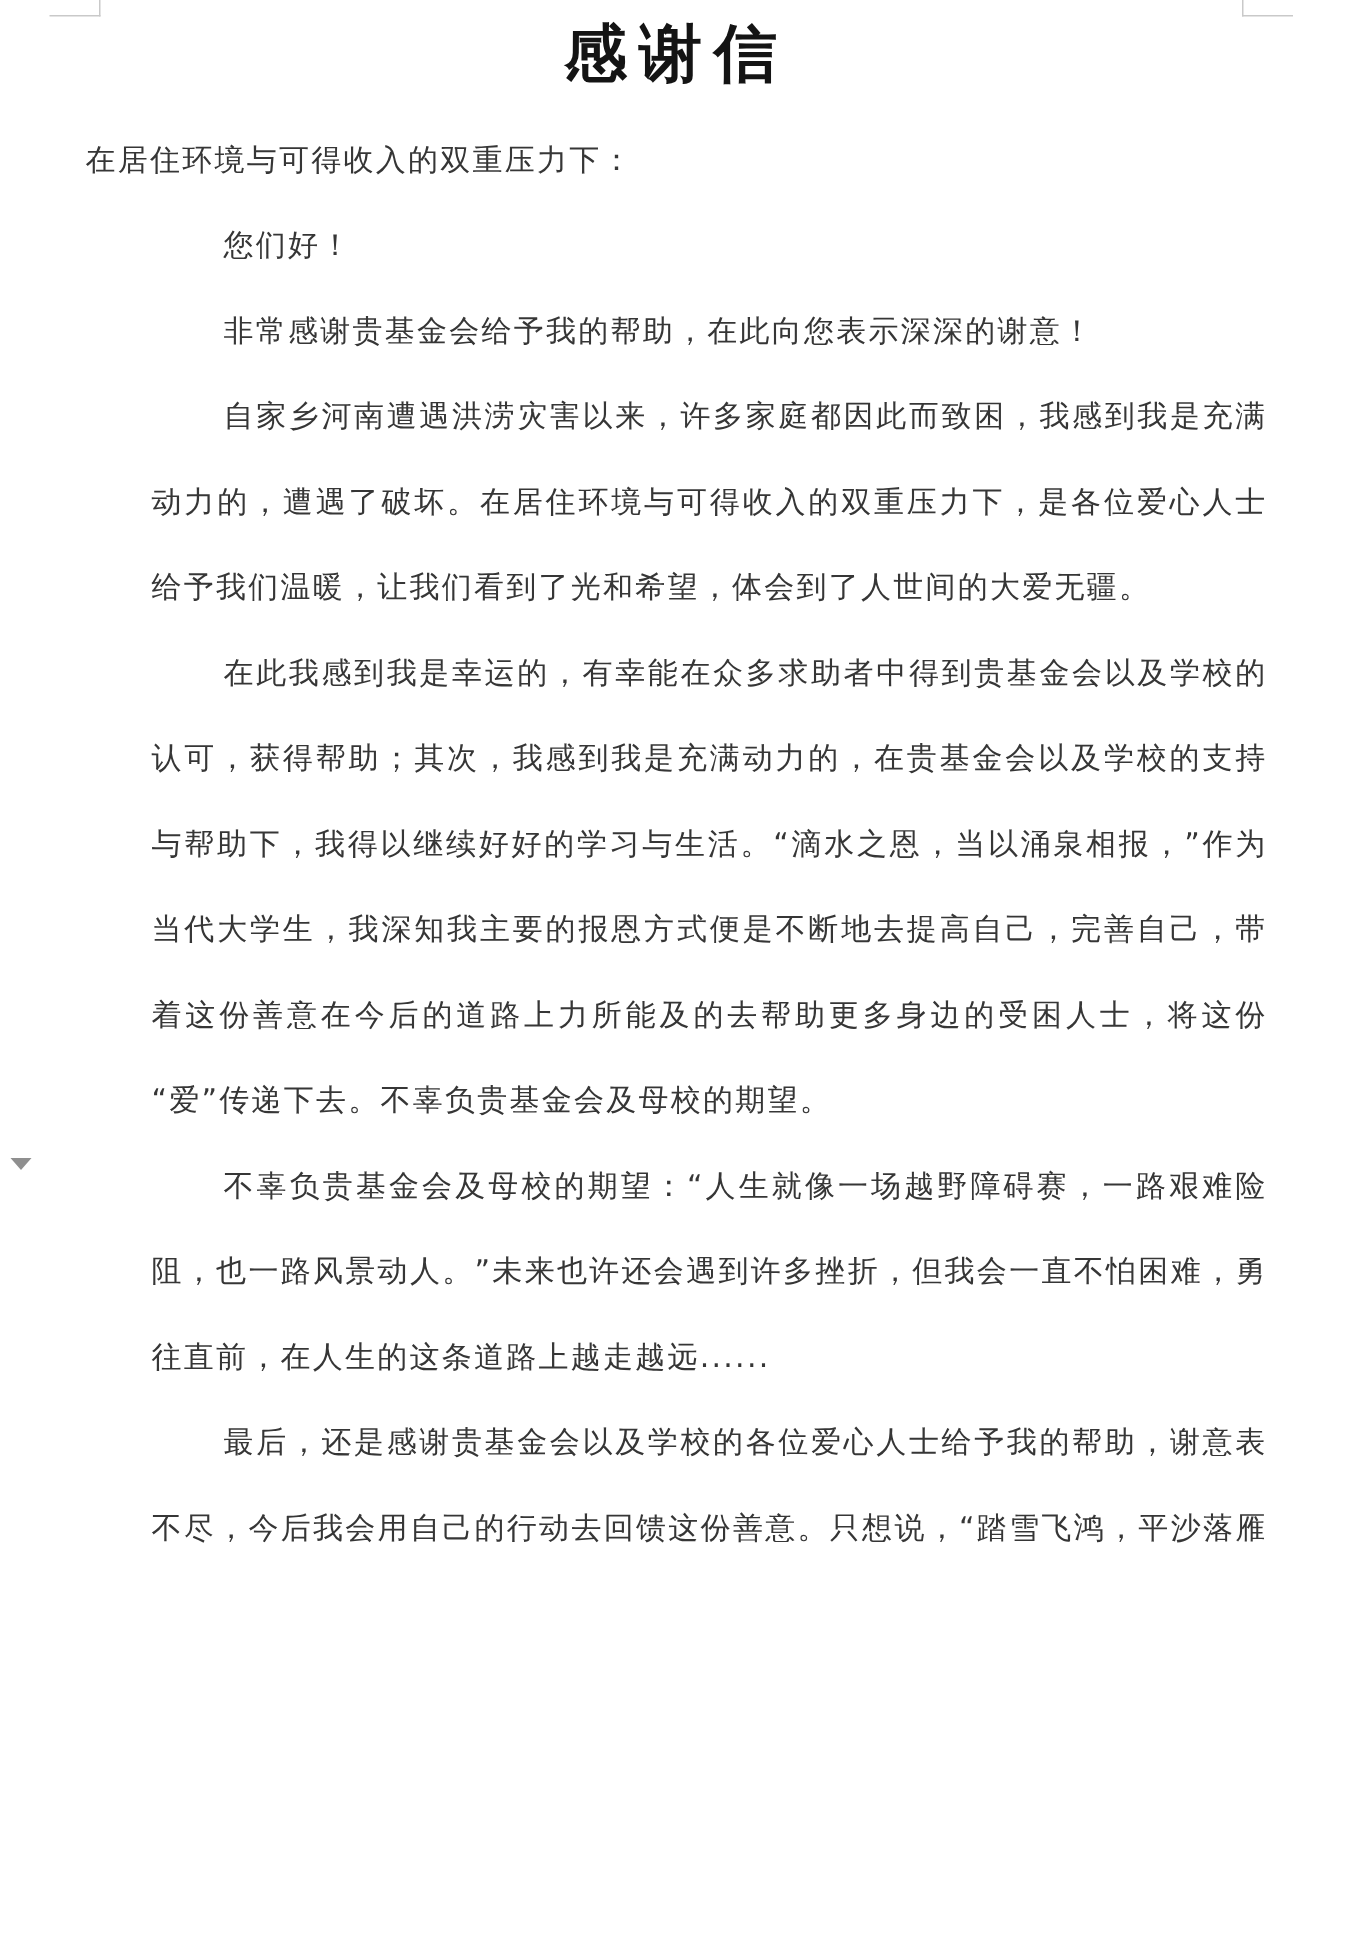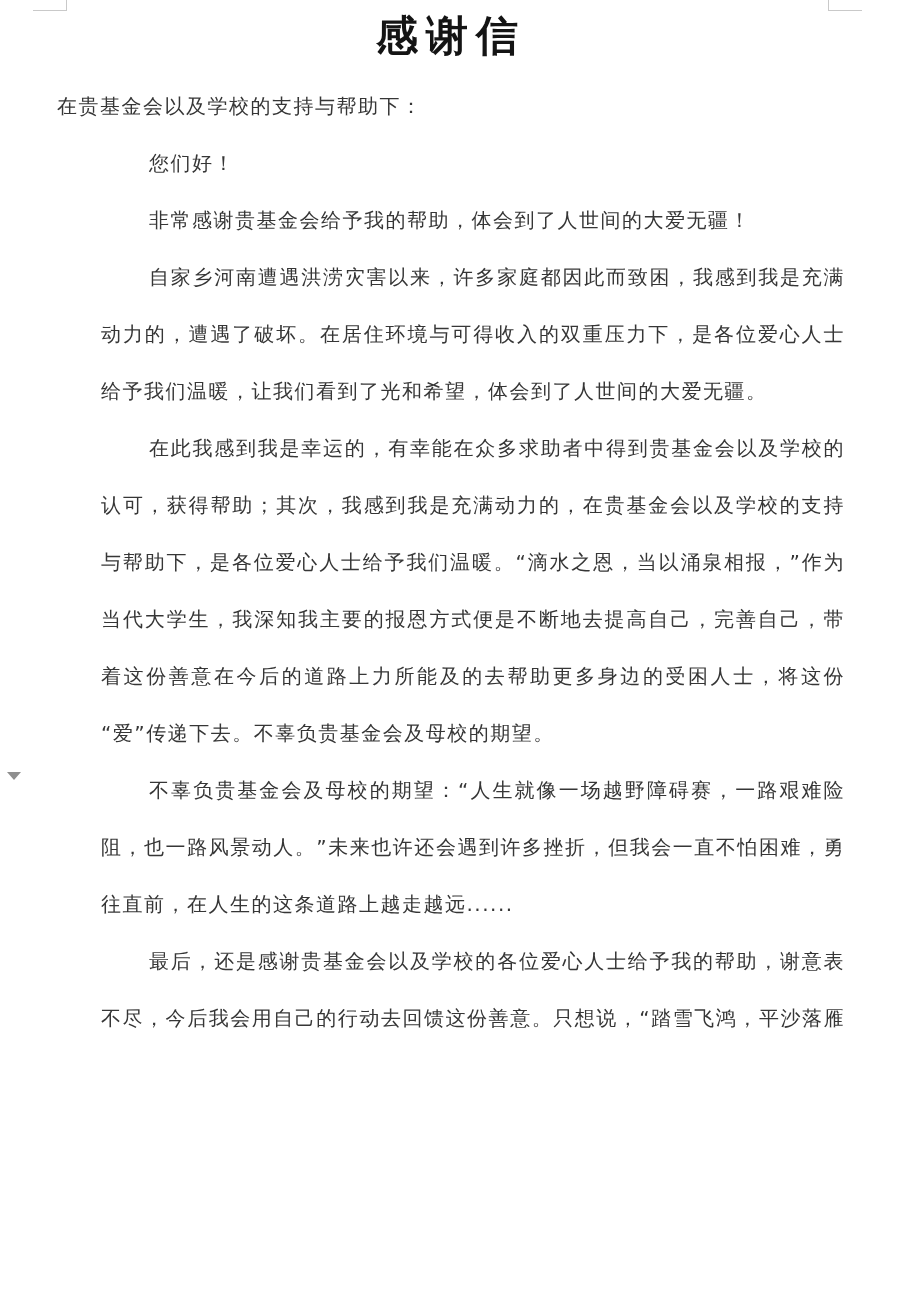--- a/index.html
+++ b/index.html
@@ -93,25 +93,25 @@
   <div class="corner tr"></div>
   <div class="corner bl"></div>
   <div class="corner br"></div>
 
   <div class="margin-triangle"></div>
 
   <div class="content">
     <h1 class="doc-title">感谢信</h1>
 
     <div class="body-text">
-      <p>在贵基金会以及学校的支持与帮助下：</p>
+      <p>在居住环境与可得收入的双重压力下：</p>
       <p class="indent">您们好！</p>
-      <p class="indent">非常感谢贵基金会给予我的帮助，体会到了人世间的大爱无疆！</p>
+      <p class="indent">非常感谢贵基金会给予我的帮助，在此向您表示深深的谢意！</p>
       <p class="indent">自家乡河南遭遇洪涝灾害以来，许多家庭都因此而致困，我感到我是充满动力的，遭遇了破坏。在居住环境与可得收入的双重压力下，是各位爱心人士给予我们温暖，让我们看到了光和希望，体会到了人世间的大爱无疆。</p>
-      <p class="indent">在此我感到我是幸运的，有幸能在众多求助者中得到贵基金会以及学校的认可，获得帮助；其次，我感到我是充满动力的，在贵基金会以及学校的支持与帮助下，是各位爱心人士给予我们温暖。“滴水之恩，当以涌泉相报，”作为当代大学生，我深知我主要的报恩方式便是不断地去提高自己，完善自己，带着这份善意在今后的道路上力所能及的去帮助更多身边的受困人士，将这份“爱”传递下去。不辜负贵基金会及母校的期望。</p>
+      <p class="indent">在此我感到我是幸运的，有幸能在众多求助者中得到贵基金会以及学校的认可，获得帮助；其次，我感到我是充满动力的，在贵基金会以及学校的支持与帮助下，我得以继续好好的学习与生活。“滴水之恩，当以涌泉相报，”作为当代大学生，我深知我主要的报恩方式便是不断地去提高自己，完善自己，带着这份善意在今后的道路上力所能及的去帮助更多身边的受困人士，将这份“爱”传递下去。不辜负贵基金会及母校的期望。</p>
       <p class="indent">不辜负贵基金会及母校的期望：“人生就像一场越野障碍赛，一路艰难险阻，也一路风景动人。”未来也许还会遇到许多挫折，但我会一直不怕困难，勇往直前，在人生的这条道路上越走越远......</p>
       <p class="indent">最后，还是感谢贵基金会以及学校的各位爱心人士给予我的帮助，谢意表不尽，今后我会用自己的行动去回馈这份善意。只想说，“踏雪飞鸿，平沙落雁随今日；踏雪飞鸿，一鸣惊人看明朝！”</p>
     </div>
 
     <div class="signature-block">
       <p>资助获得者：杨希华</p>
       <p class="date">2021 年 8 月 22 日</p>
     </div>
   </div>
 

